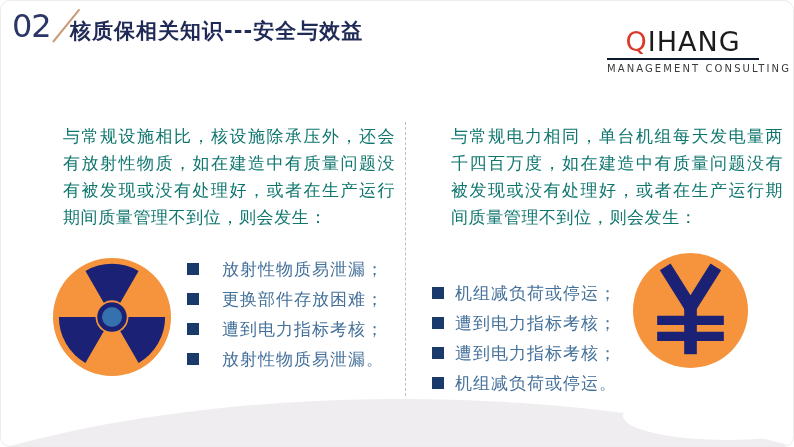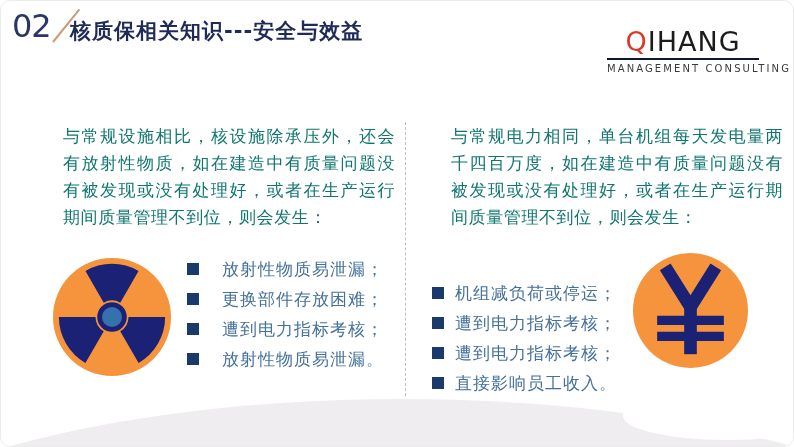--- a/index.html
+++ b/index.html
@@ -141,21 +141,21 @@
     <div class="bullet-row">
       <span class="bullet-marker"></span>
       <span class="bullet-text">遭到电力指标考核；</span>
     </div>
     <div class="bullet-row">
       <span class="bullet-marker"></span>
       <span class="bullet-text">遭到电力指标考核；</span>
     </div>
     <div class="bullet-row">
       <span class="bullet-marker"></span>
-      <span class="bullet-text">直接影响员工收入。</span>
+      <span class="bullet-text">机组减负荷或停运。</span>
     </div>
   </div>
 
   <div class="icon-wrap icon-yuan">
     <svg viewBox="0 0 100 100" aria-hidden="true">
       <circle cx="50" cy="50" r="50" fill="#F5943C"></circle>
       <g stroke="#1B2175" fill="none">
         <path d="M28,12 L50,47 M72,12 L50,47" stroke-width="11"></path>
         <path d="M50,45 L50,88" stroke-width="11"></path>
         <path d="M21,58.5 L79,58.5" stroke-width="8"></path>

